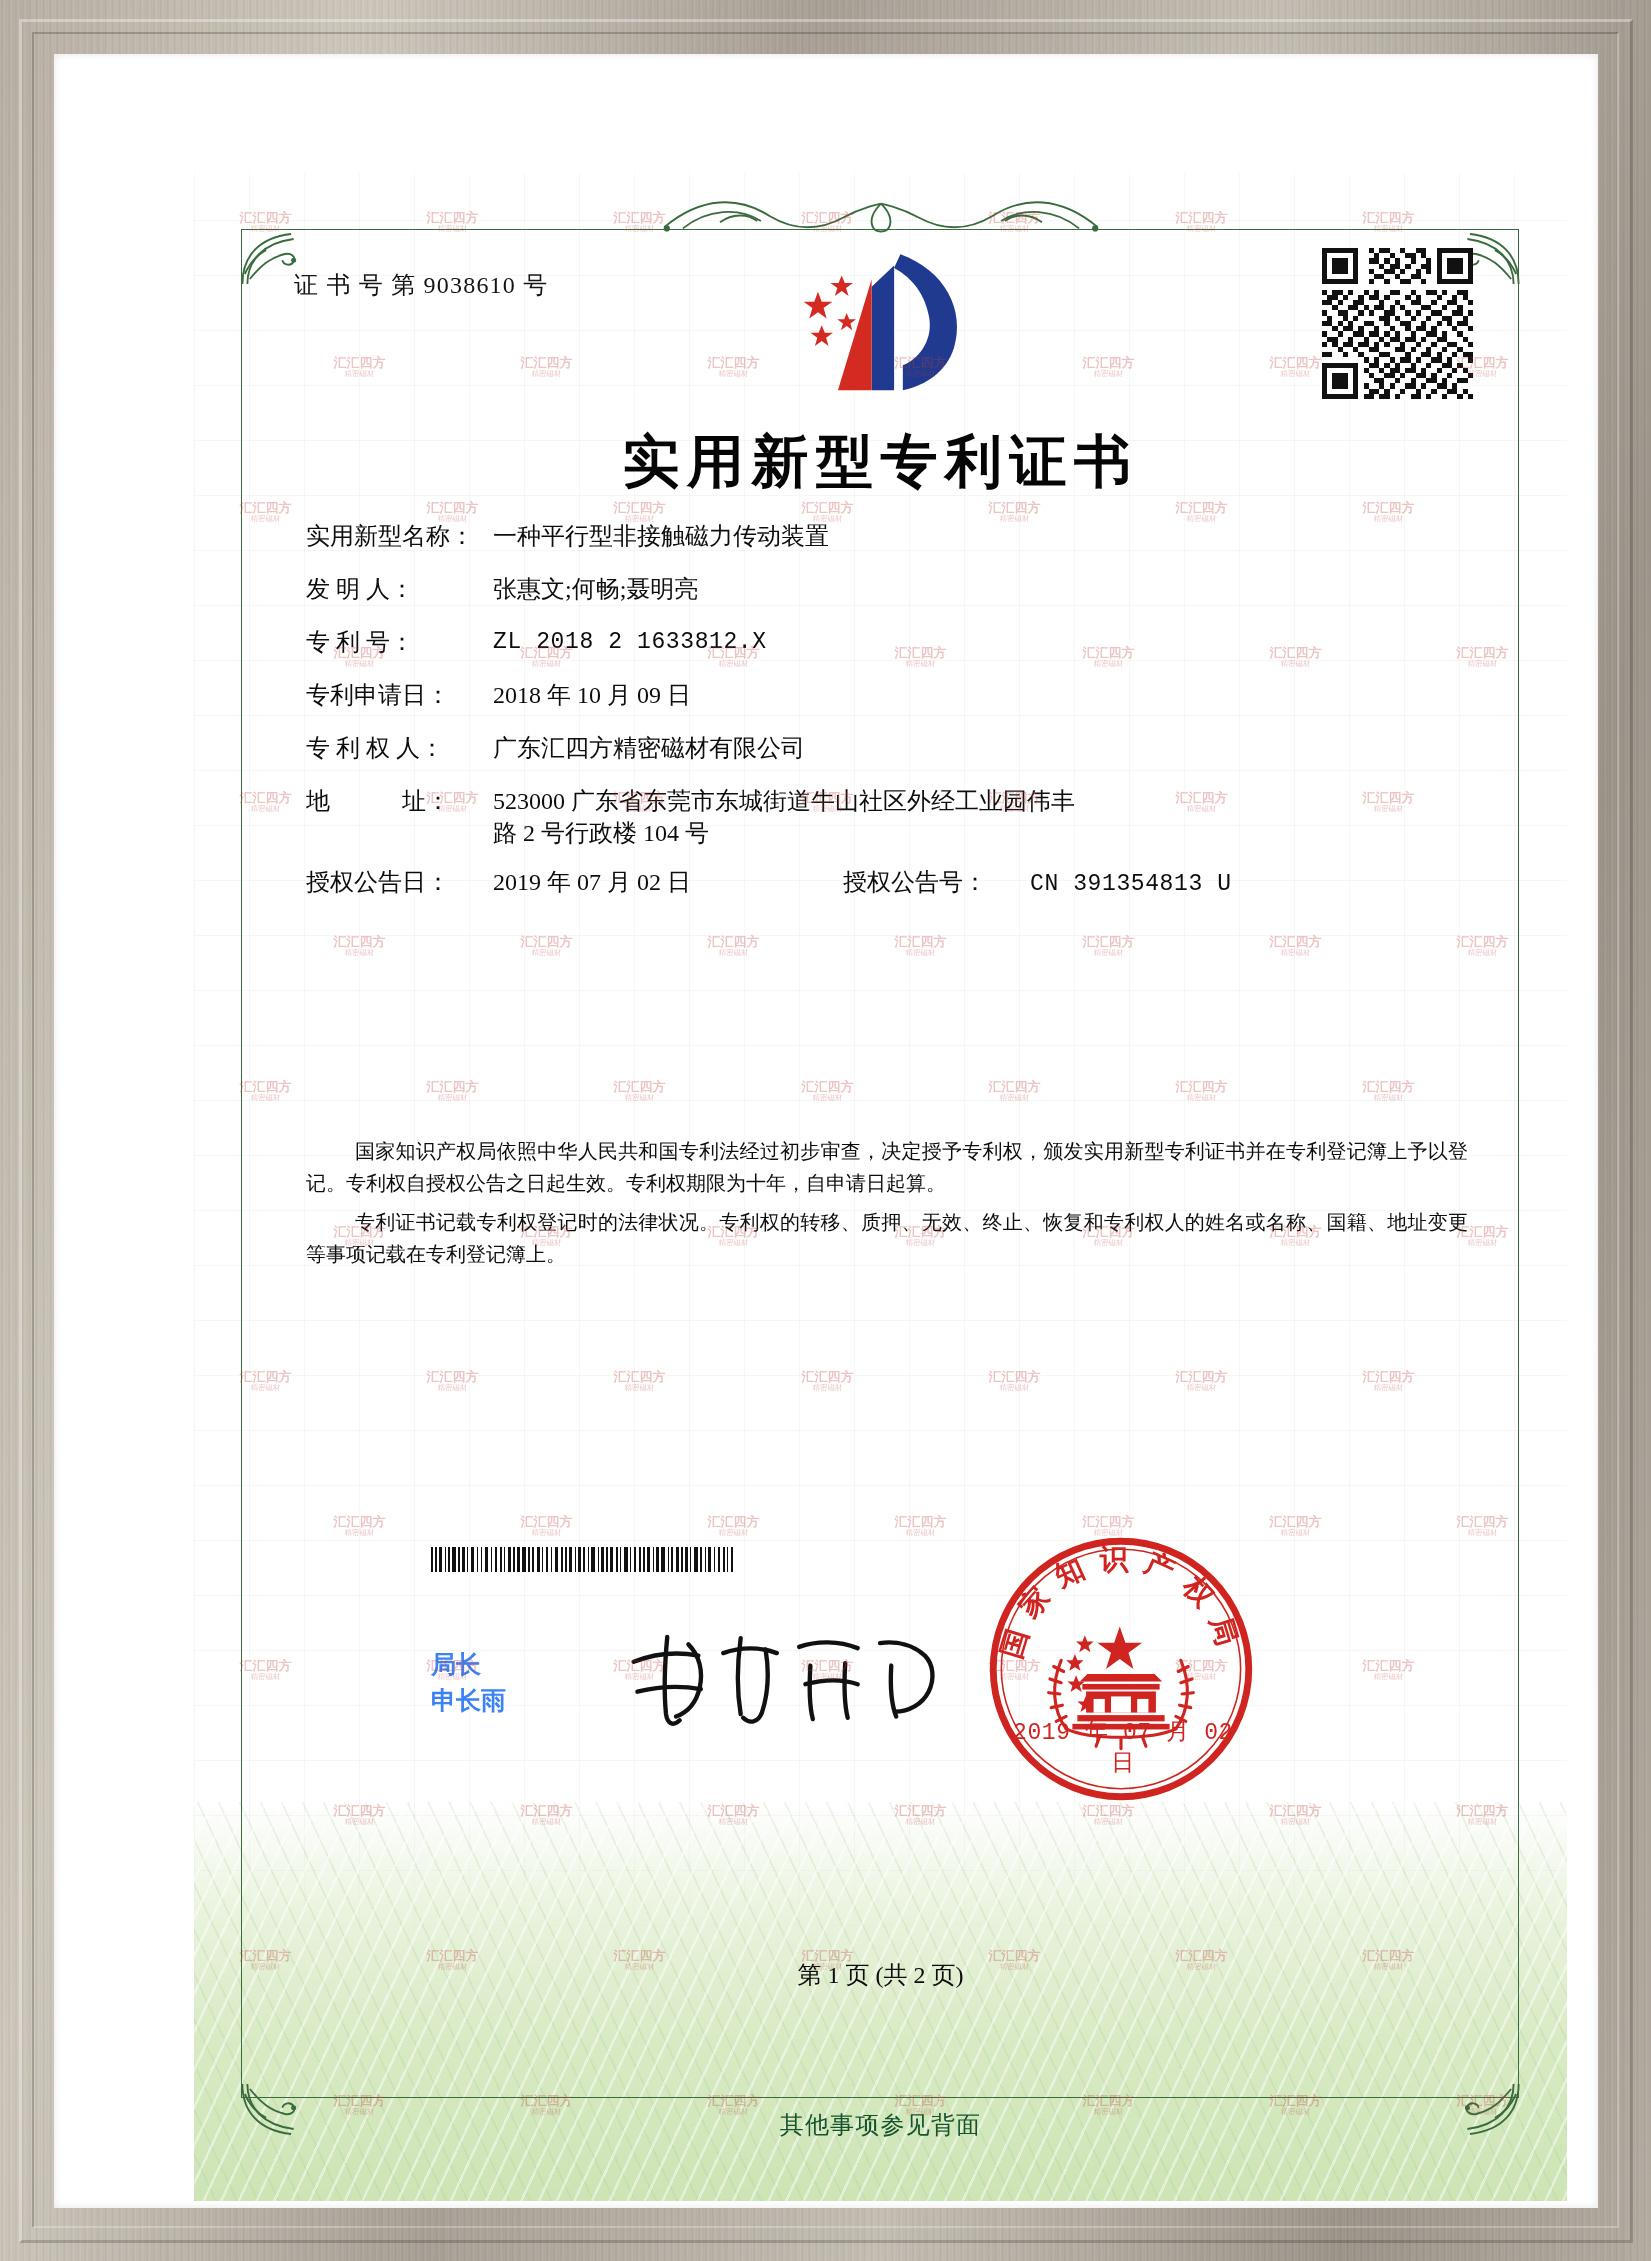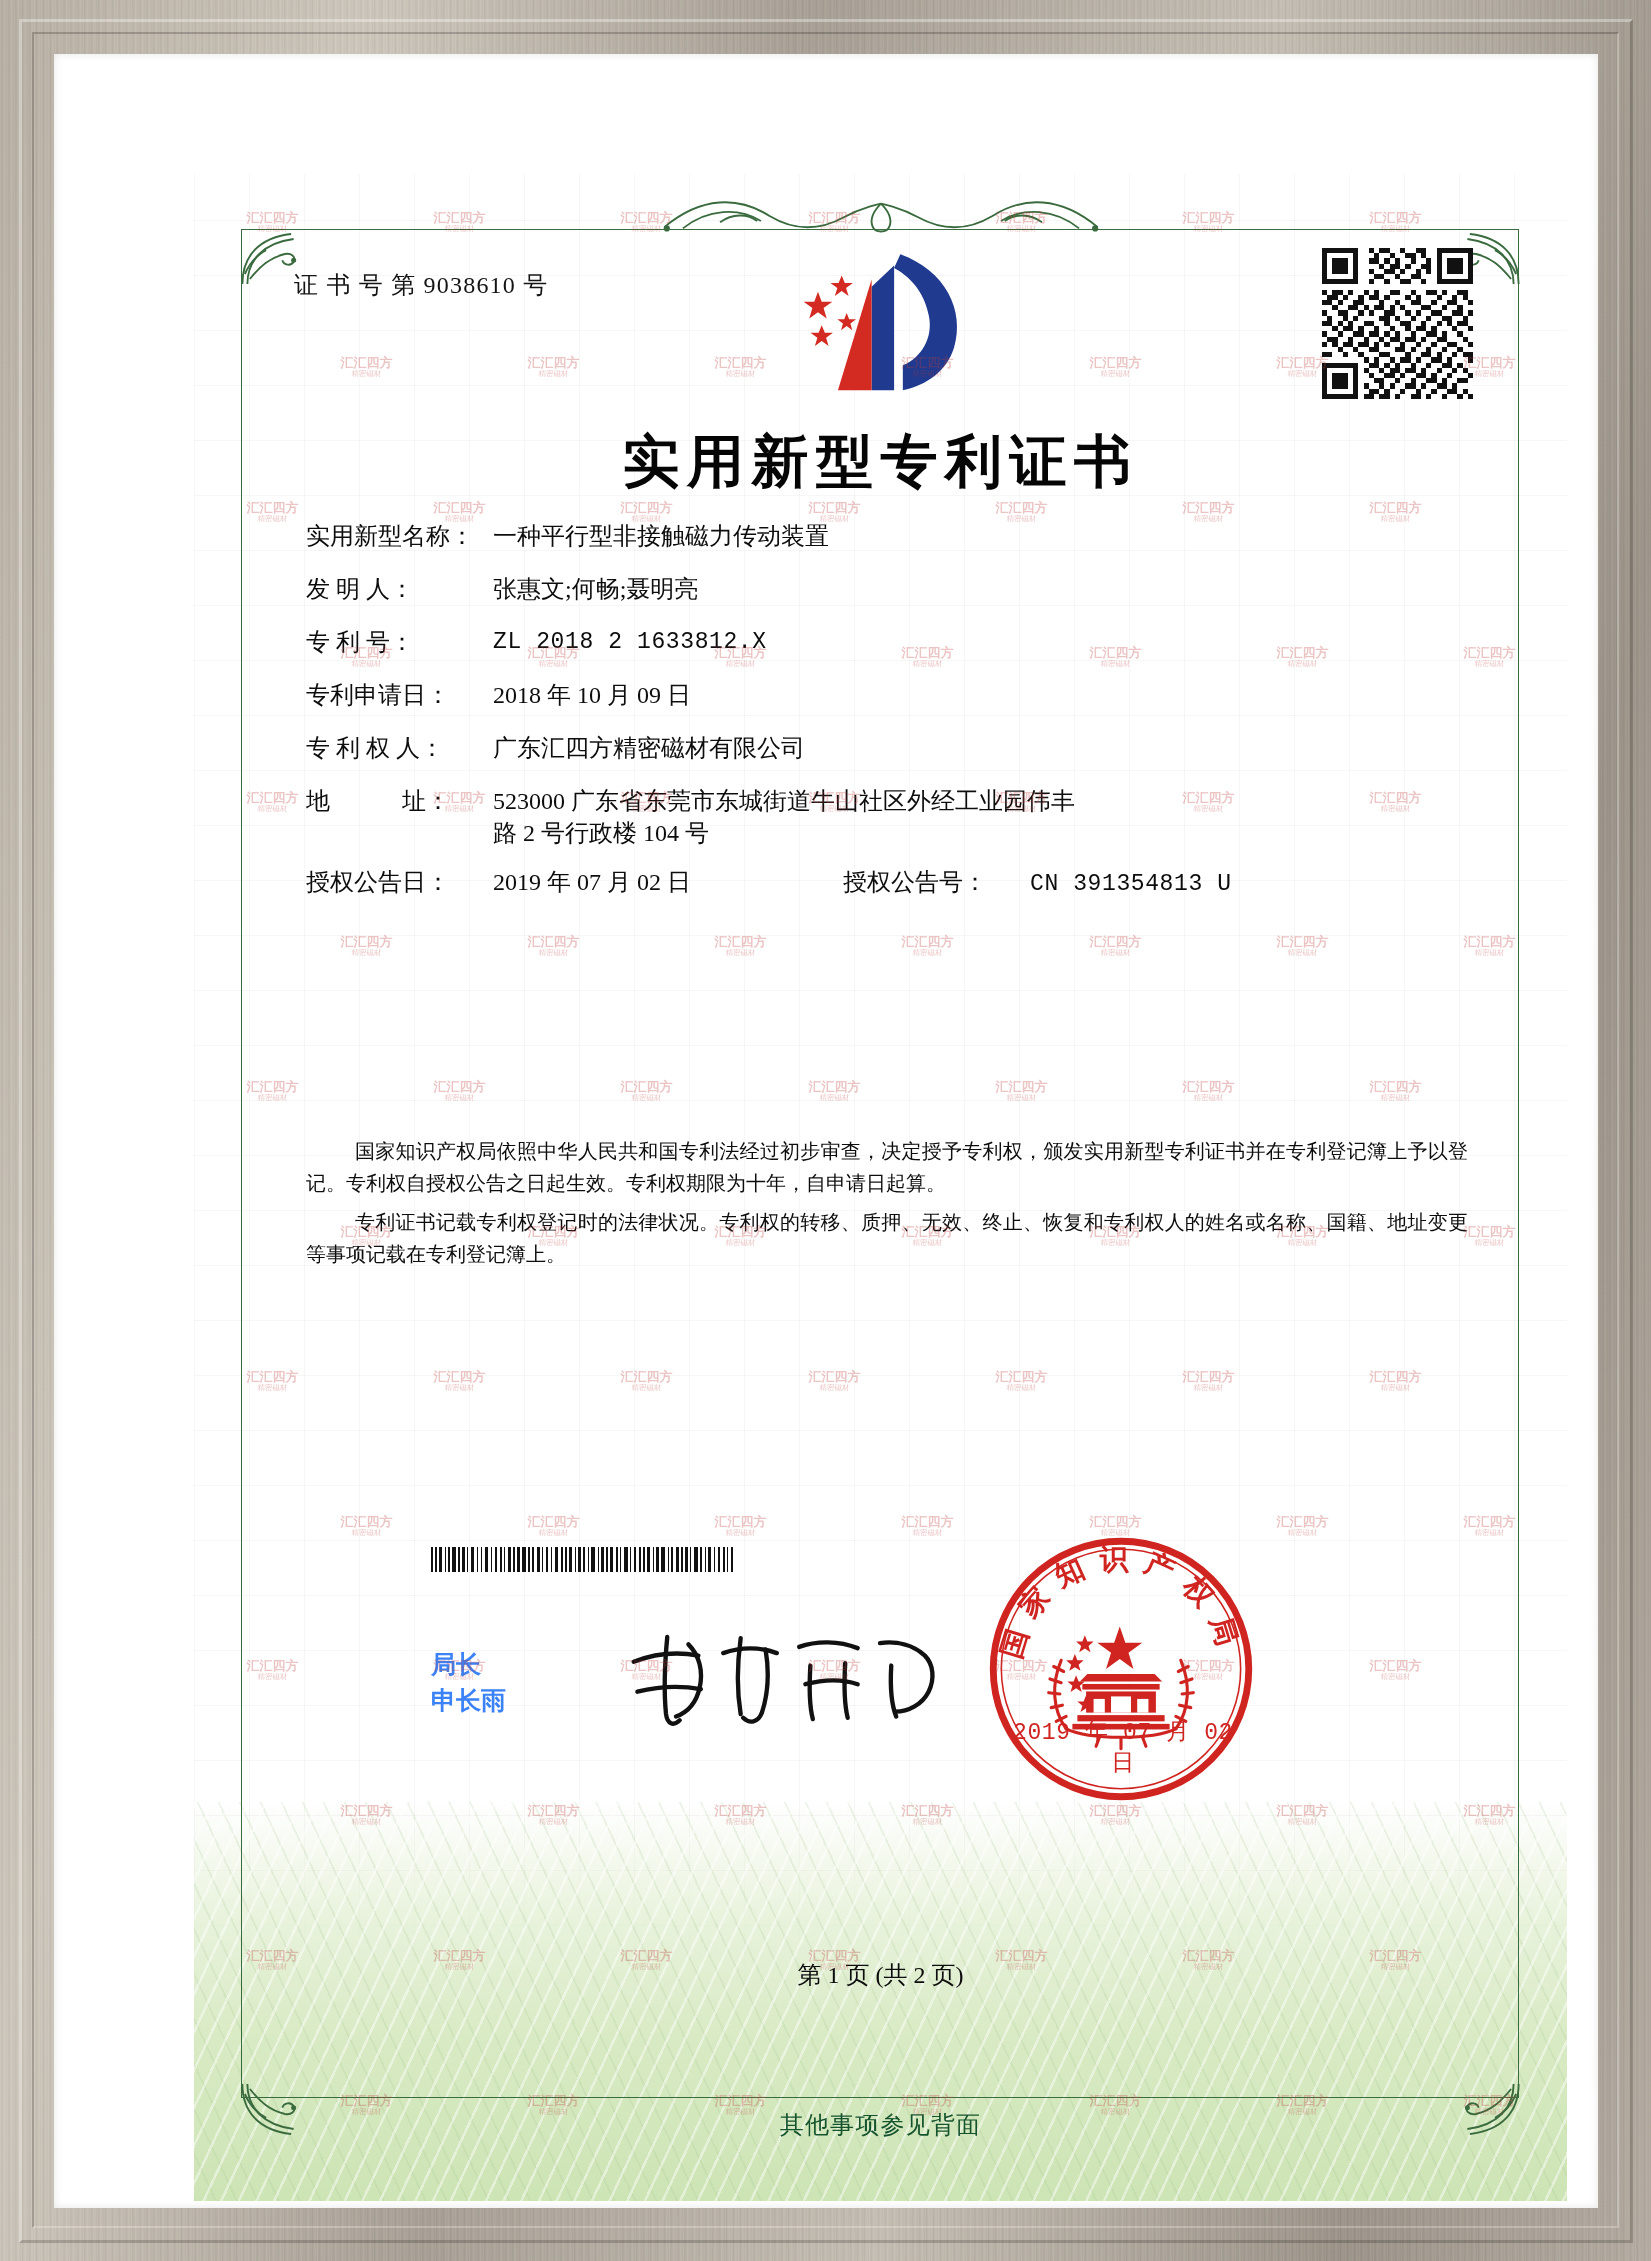--- a/index.html
+++ b/index.html
@@ -252,21 +252,21 @@
     left: 0; right: 0; top: 1935px;
     text-align: center;
     font-size: 24px;
     color: #14532d;
     letter-spacing: 1.2px;
   }
 
   
   .watermarks {
     position: absolute;
-    left: 11px; top: 0;
+    left: 4px; top: 0;
     width: 1373px; height: 2027px;
     pointer-events: none;
   }
   .wm {
     position: absolute;
     width: 85px;
     text-align: center;
     color: rgba(190, 60, 60, 0.30);
     font-family: "DejaVu Sans", sans-serif;
     line-height: 1.05;

